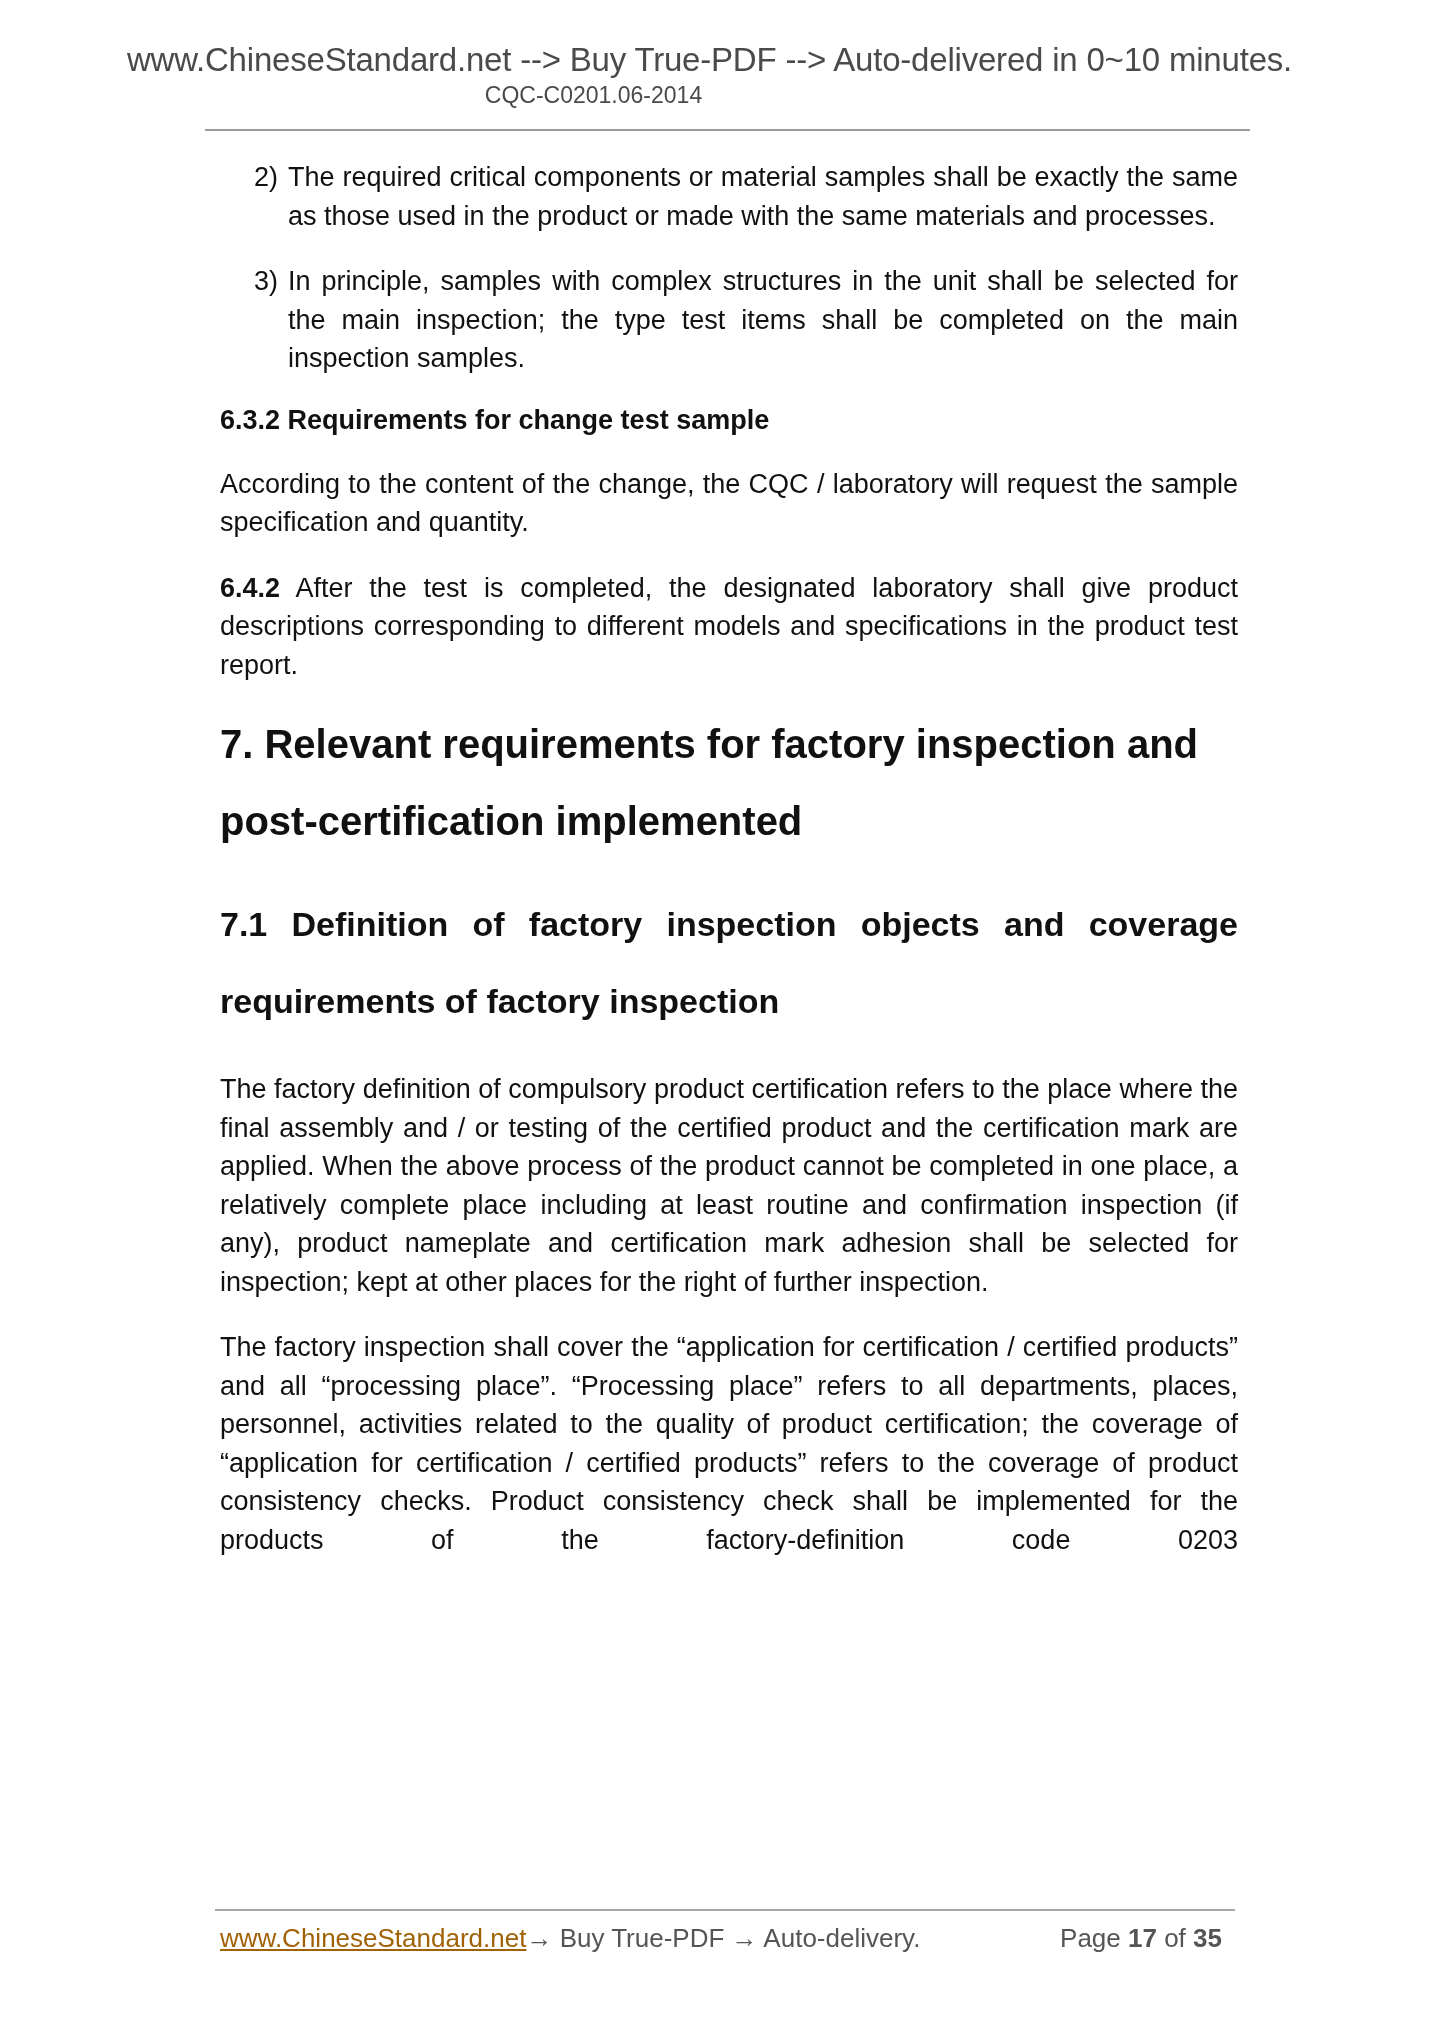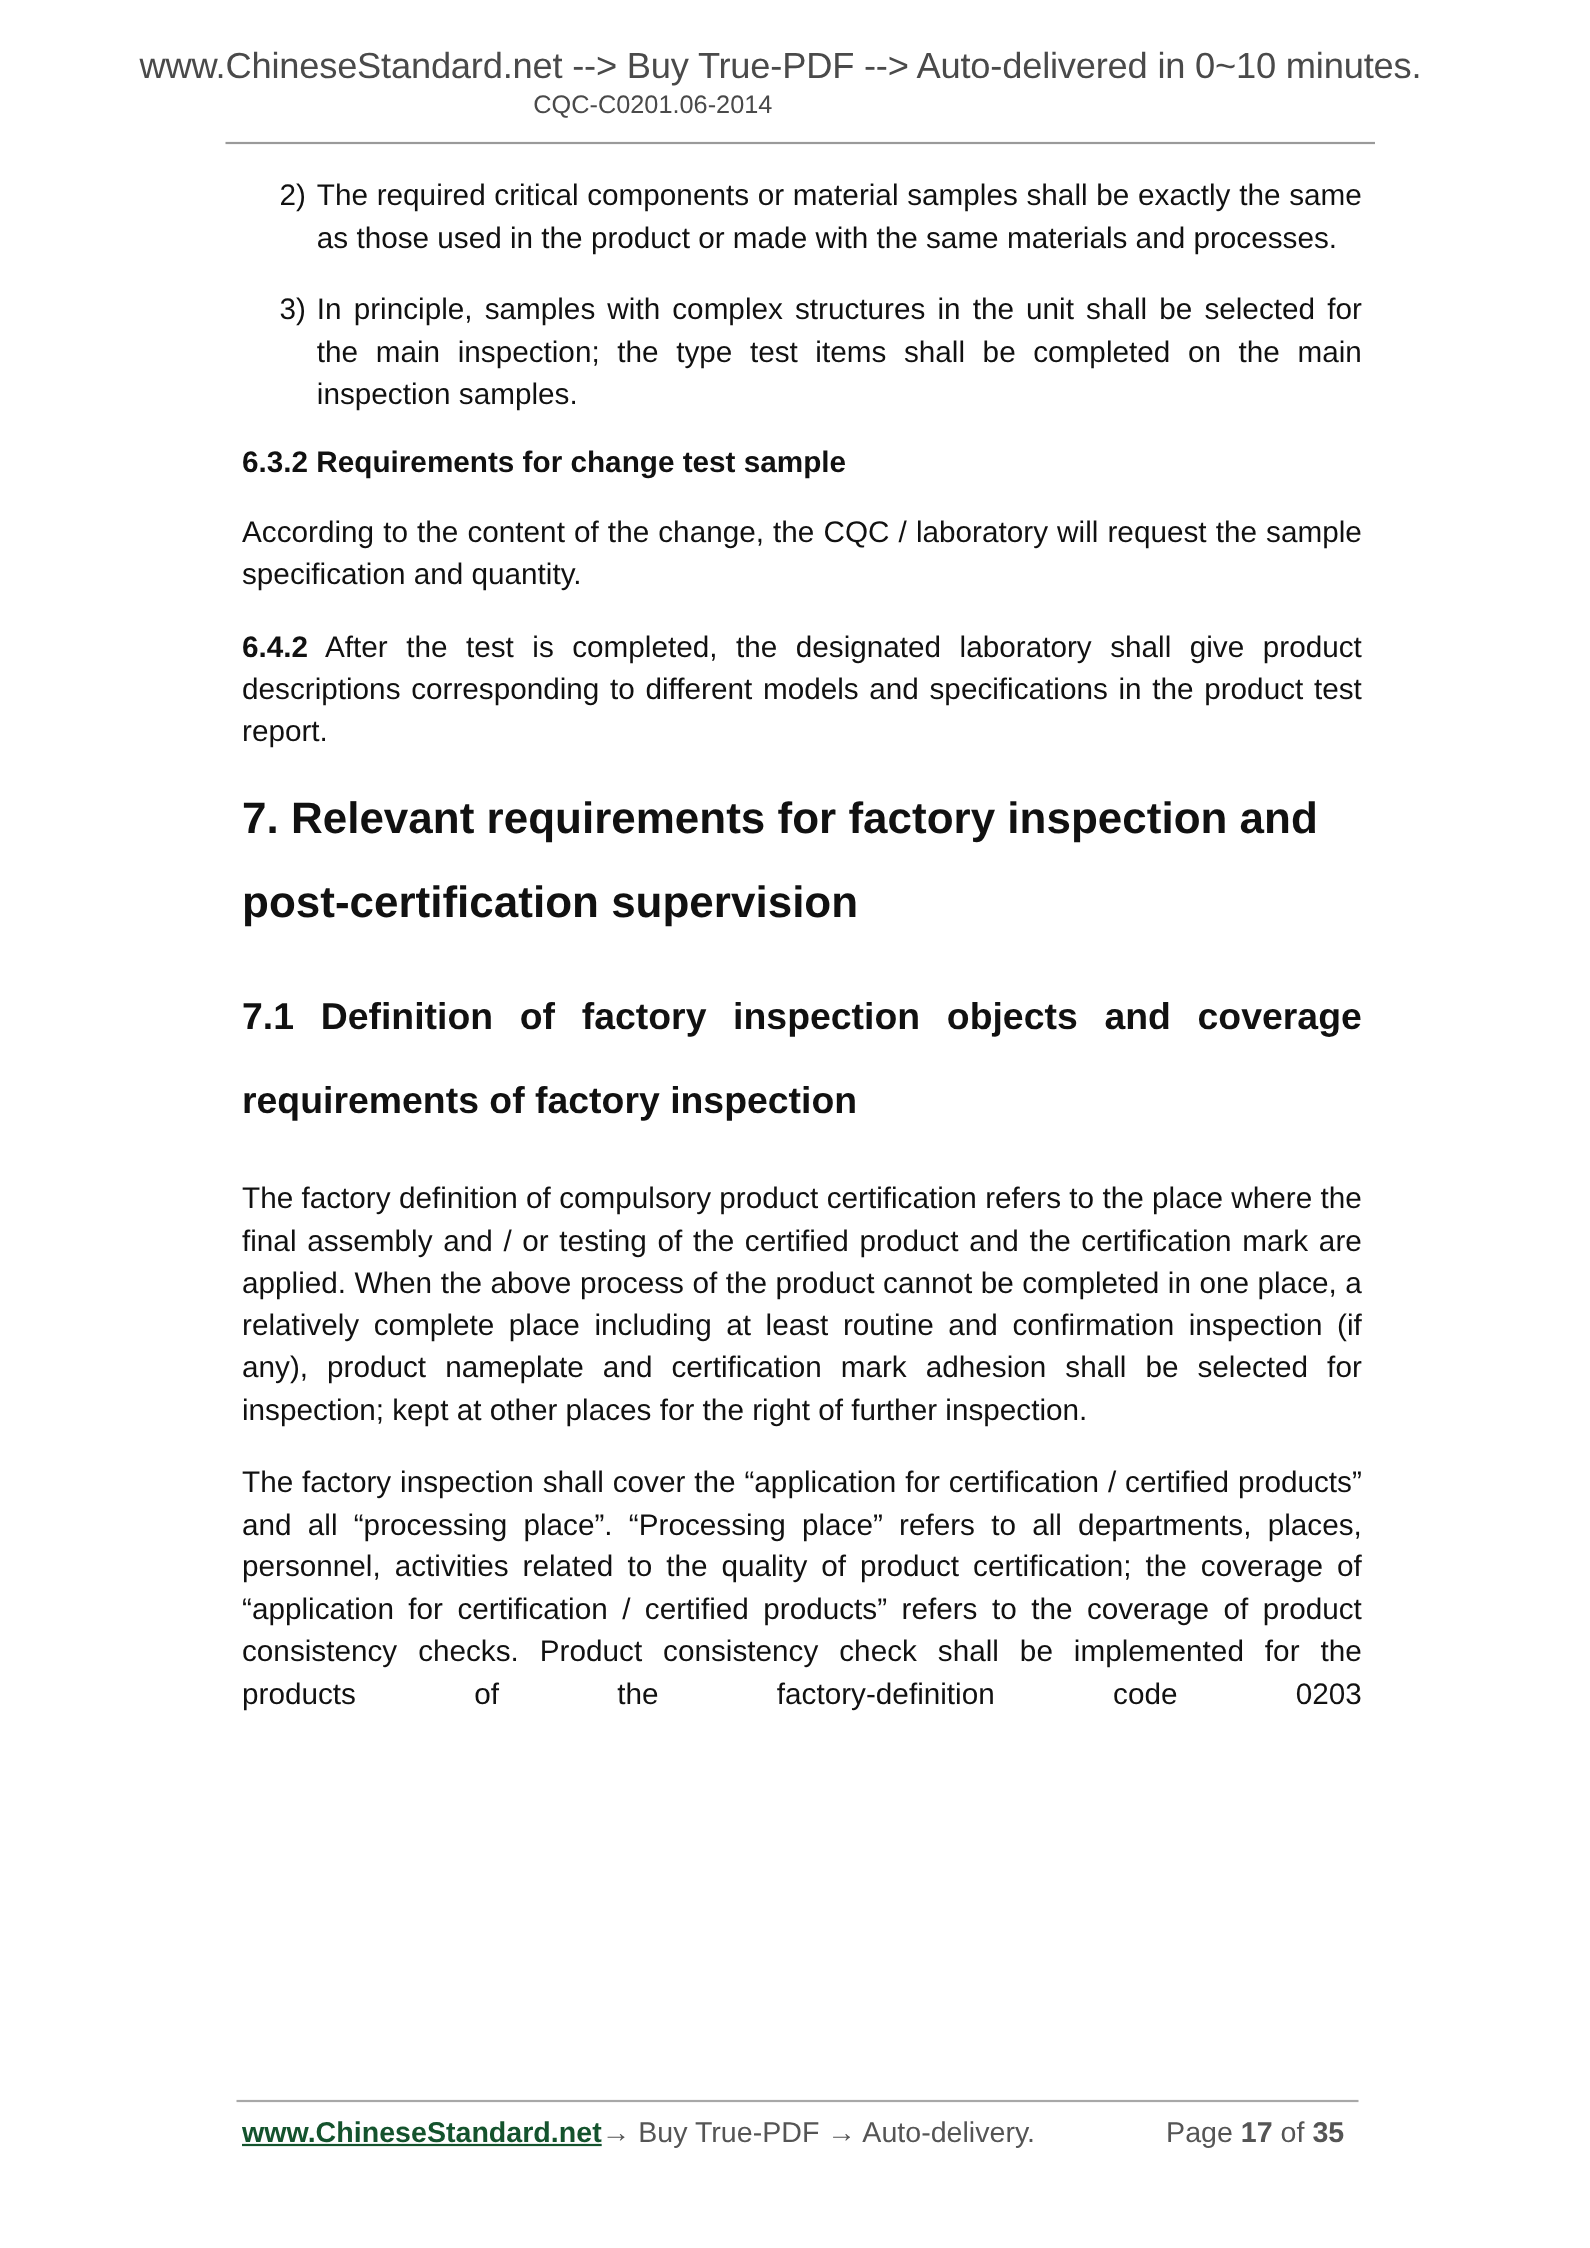--- a/index.html
+++ b/index.html
@@ -32,21 +32,21 @@
     .h3b { font-size: 34px; font-weight: bold; line-height: 77px; margin: 0; text-align: justify; text-align-last: left; }
     .b { font-weight: bold; }
     .ftr-rule {
       position: absolute; left: 215px; top: 1909px; width: 1020px; height: 0;
       border-top: 2px solid #a8a8a8;
     }
     .ftr {
       position: absolute; left: 220px; top: 1920px; width: 1010px;
       font-size: 26px; color: #555555; line-height: 36px; display: flex; justify-content: space-between;
     }
-    .ftr a { color: #14532d; text-decoration: underline; font-weight: bold; }
+    .ftr a { color: #a16207; text-decoration: underline; }
     .ftr .pg b { color: #555555; }
   </style>
 </head>
 <body>
 
 <div class="hdr-top">www.ChineseStandard.net --&gt; Buy True-PDF --&gt; Auto-delivered in 0~10 minutes.</div>
 <div class="hdr-code">CQC-C0201.06-2014</div>
 <div class="hdr-rule"></div>
 
 <div class="body">
@@ -64,21 +64,21 @@
   <h4 class="h4" style="margin-top:23px;">6.3.2 Requirements for change test sample</h4>
   <p class="p" style="margin-top:26px;">According to the content of the change, the CQC / laboratory will request the sample specification and quantity.</p>
 
 
   <p class="p" style="margin-top:27px;">
     <span class="b">6.4.2</span><span> After the test is completed, the designated laboratory shall give product descriptions corresponding to different models and specifications in the product test report.</span>
   </p>
 
   <div style="margin-top:22px;">
     <div class="h2">7. Relevant requirements for factory inspection and</div>
-    <div class="h2">post-certification supervision</div>
+    <div class="h2">post-certification implemented</div>
   </div>
 
   <div style="margin-top:26px;">
     <div class="h3b" style="text-align-last: justify;">7.1 Definition of factory inspection objects and coverage</div>
     <div class="h3b">requirements of factory inspection</div>
   </div>
 
   <p class="p" style="margin-top:30px;">The factory definition of compulsory product certification refers to the place where the final assembly and / or testing of the certified product and the certification mark are applied. When the above process of the product cannot be completed in one place, a relatively complete place including at least routine and confirmation inspection (if any), product nameplate and certification mark adhesion shall be selected for inspection; kept at other places for the right of further inspection.</p>
   <p class="p" style="margin-top:27px; text-align-last: justify;">The factory inspection shall cover the “application for certification / certified products” and all “processing place”. “Processing place” refers to all departments, places, personnel, activities related to the quality of product certification; the coverage of “application for certification / certified products” refers to the coverage of product consistency checks. Product consistency check shall be implemented for the products of the factory-definition code 0203</p>
 </div>

